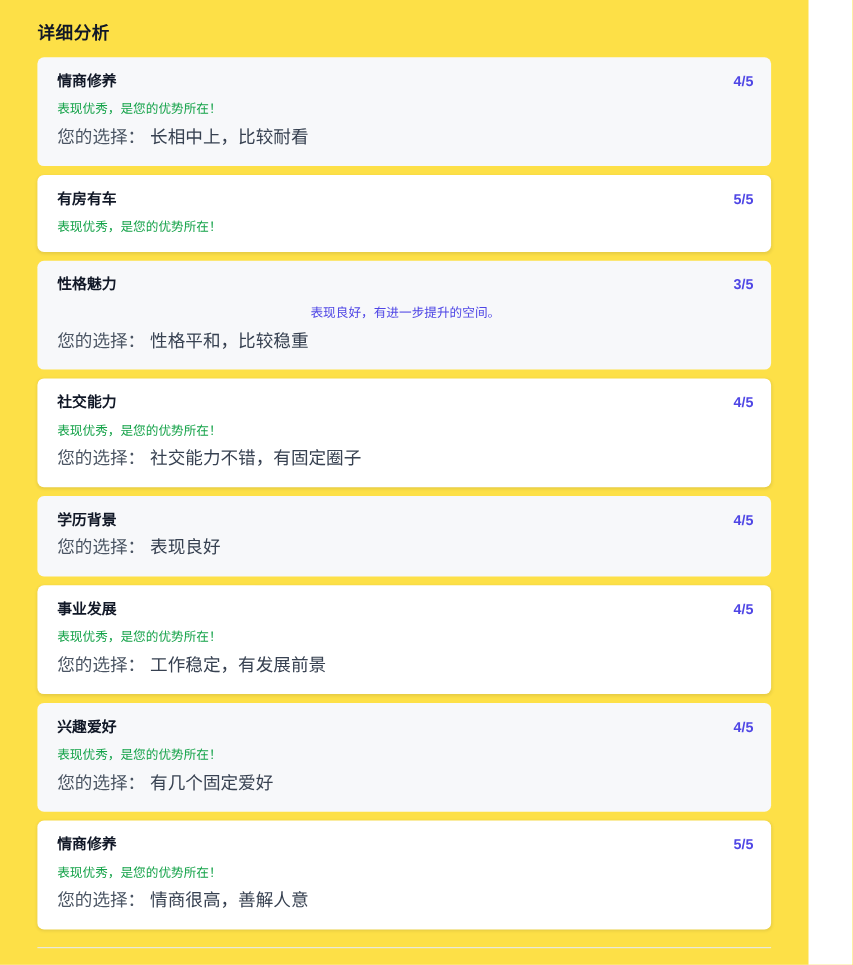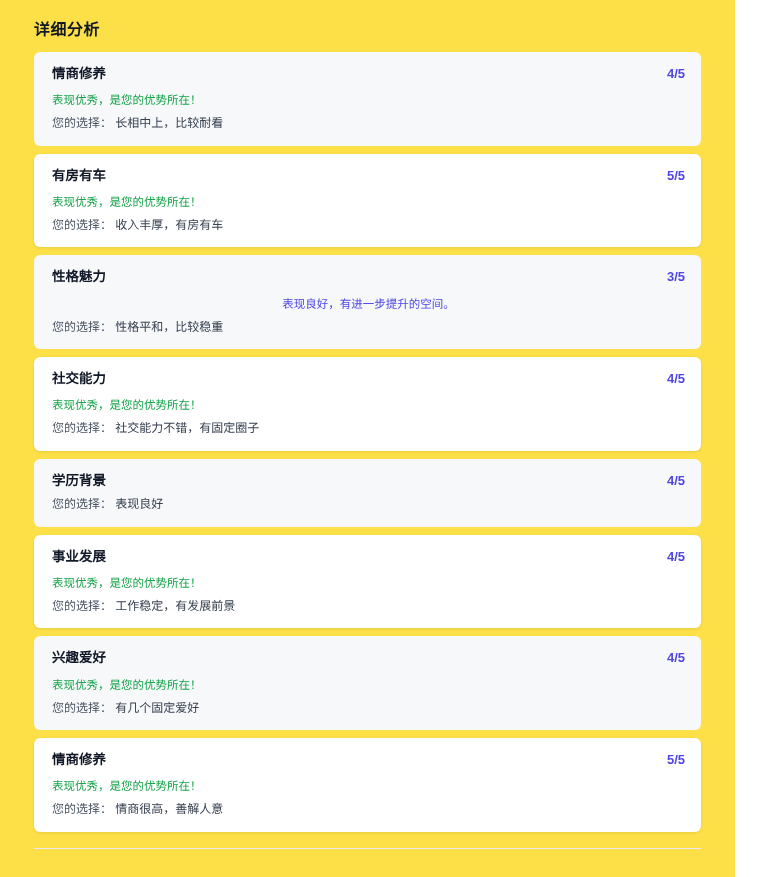--- a/index.html
+++ b/index.html
@@ -67,21 +67,21 @@
   .card-comment {
     margin-top: 11px;
     font-size: 11.5px;
     line-height: 1.3;
   }
   .c-good { color: #16a34a; font-family: Liberation Serif, serif; }
   .c-mid  { color: #4f46e5; text-align: center; }
   .c-low  { color: #d97706; }
   .card-choice {
     margin-top: 8px;
-    font-size: 12px;
+    font-size: 16px;
     color: #374151;
     line-height: 1.3;
   }
   .choice-label { color: #4b5563; }
   .bottom-rule {
     height: 1px;
     background: #e7e9ee;
     margin: 8px 18px 0 18px;
   }
 </style>
@@ -98,21 +98,20 @@
         </div>
         <div class="card-comment c-good">表现优秀，是您的优势所在！</div>
         <div class="card-choice"><span class="choice-label">您的选择：</span> <span>长相中上，比较耐看</span></div>
       </div>
       <div class="card alt">
         <div class="card-head">
           <div class="card-title">有房有车</div>
           <div class="card-score">5/5</div>
         </div>
         <div class="card-comment c-good">表现优秀，是您的优势所在！</div>
-        <div class="card-choice"><span class="choice-label">您的选择：</span> <span>收入丰厚，有房有车</span></div>
       </div>
       <div class="card">
         <div class="card-head">
           <div class="card-title">性格魅力</div>
           <div class="card-score">3/5</div>
         </div>
         <div class="card-comment c-mid">表现良好，有进一步提升的空间。</div>
         <div class="card-choice"><span class="choice-label">您的选择：</span> <span>性格平和，比较稳重</span></div>
       </div>
       <div class="card alt">

